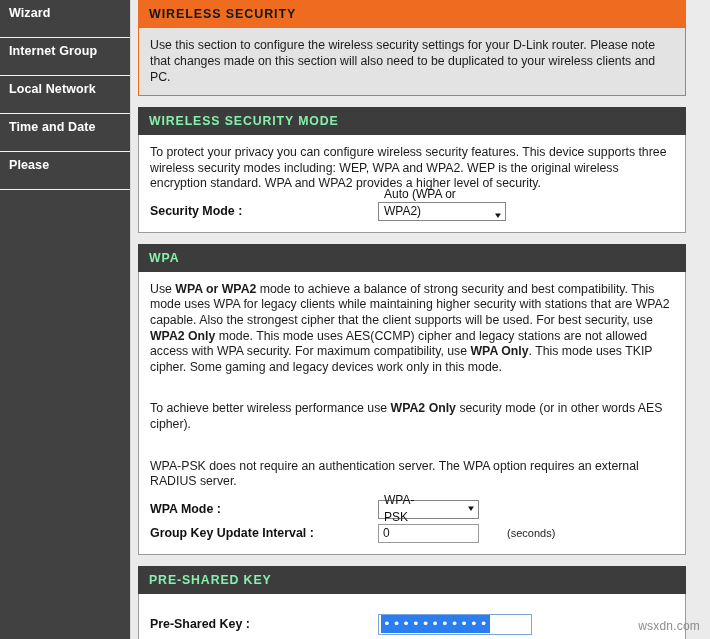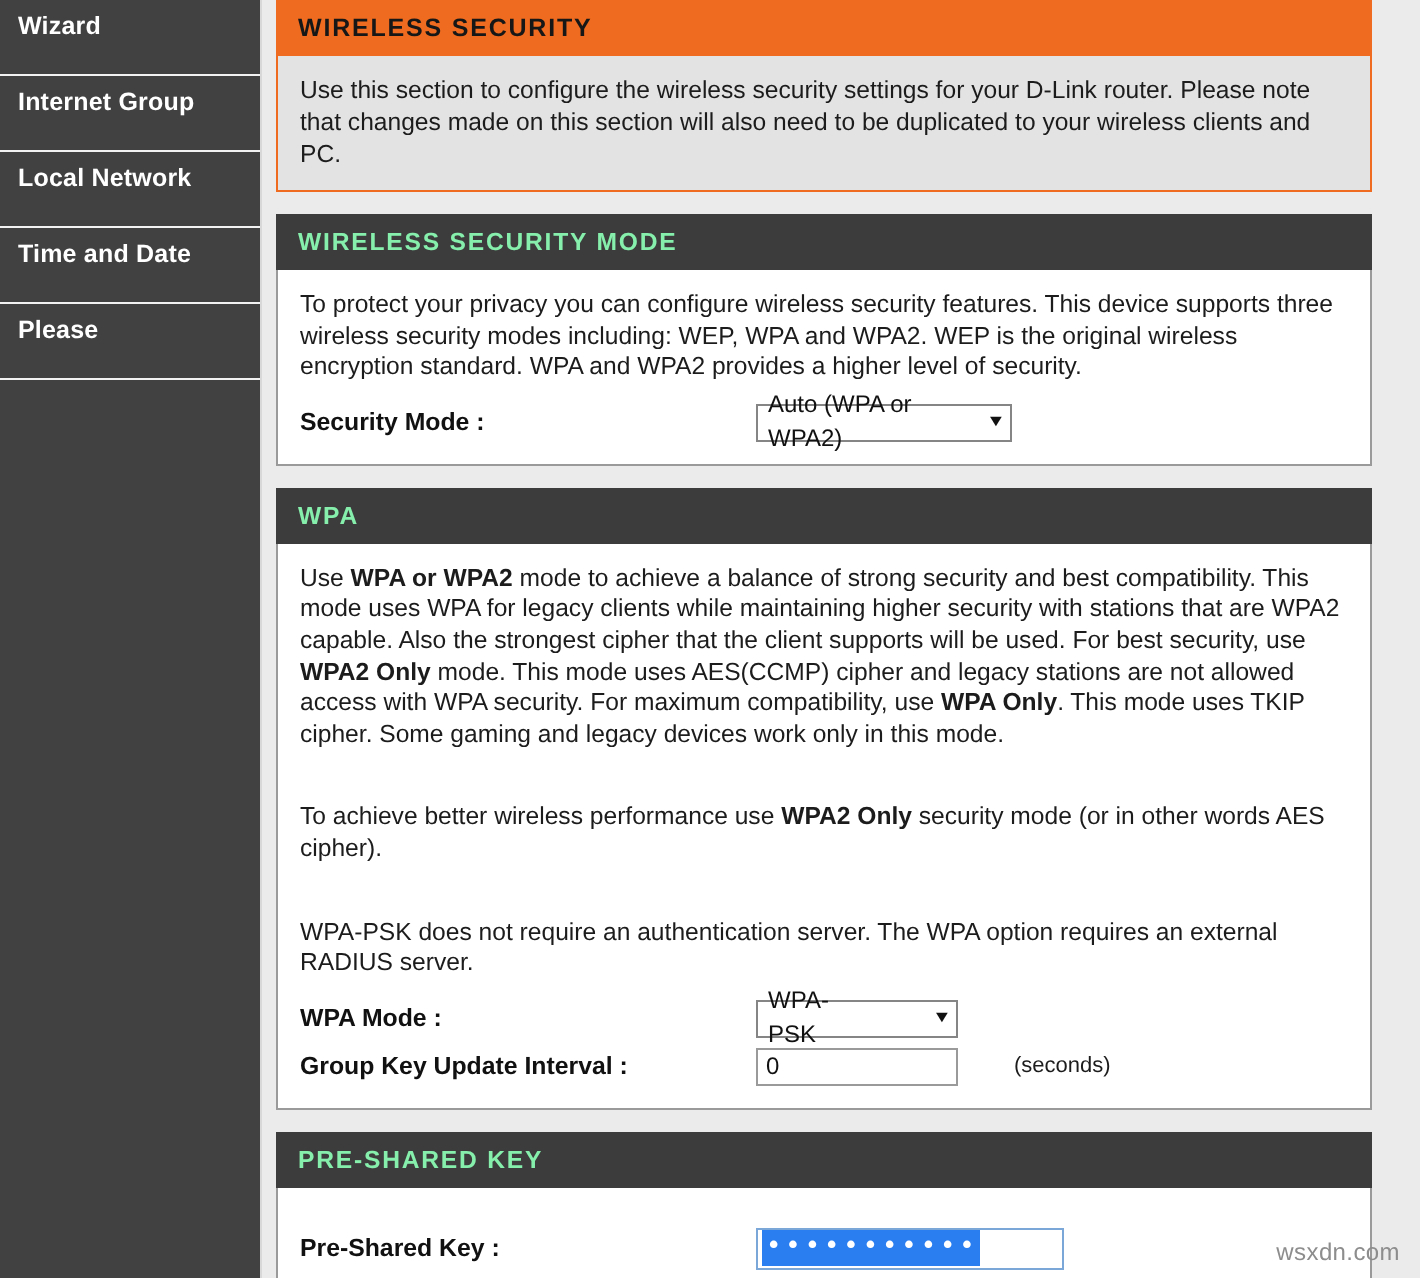--- a/index.html
+++ b/index.html
@@ -146,21 +146,21 @@
     line-height: 17px;
     font-size: 12px;
     color: #111;
     padding: 0 3px 0 5px;
     box-sizing: border-box;
     display: inline-flex;
     align-items: center;
     justify-content: space-between;
     font-family: "Liberation Sans", sans-serif;
   }
-  .select-box.security-mode { width: 128px; }
+  .select-box.security-mode { width: 128px; align-items: flex-end; }
   .select-box.wpa-mode { width: 101px; gap: 37px; }
   .caret {
     font-size: 8px;
     line-height: 8px;
     color: #111;
     margin-left: 5px;
     transform: scaleX(1.25);
   }
   .text-input {
     border: 1px solid #9a9a9a;

